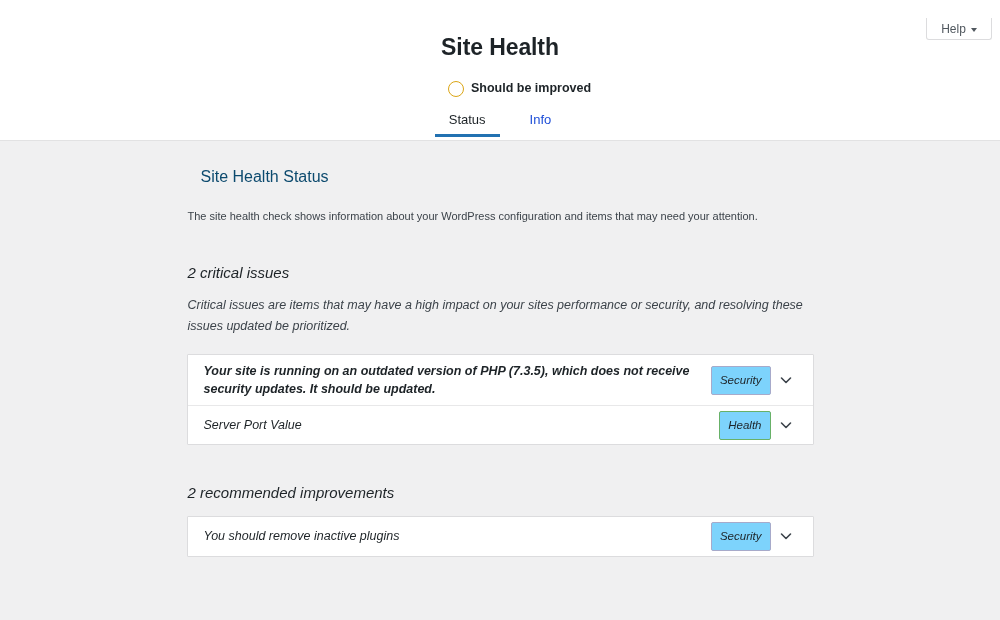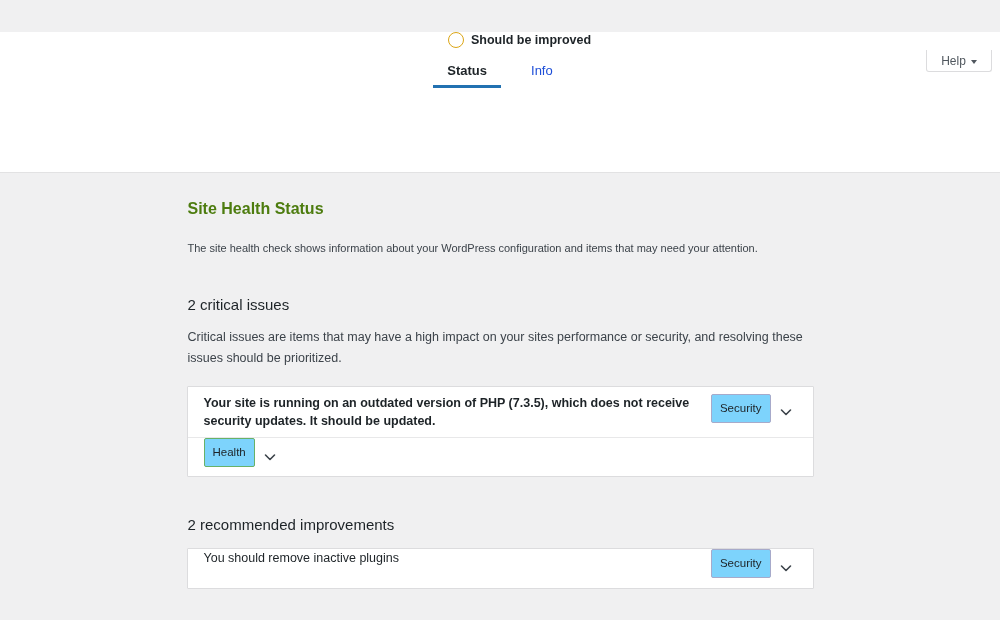--- a/index.html
+++ b/index.html
@@ -66,21 +66,21 @@
     margin: 0;
     padding-top: 34px;
     line-height: 1.2;
   }
 
   .status-line {
     display: flex;
     align-items: center;
     justify-content: center;
     gap: 7px;
-    margin-top: 32px;
+    margin-top: 19px;
     padding-left: 39px;
   }
   .status-circle {
     width: 16px;
     height: 16px;
     border-radius: 50%;
     border: 1.5px solid #dba617;
     background: #ffffff;
     flex: none;
   }
@@ -100,21 +100,21 @@
   .tab {
     position: relative;
     padding: 0 22px 11px 22px;
     font-size: 13px;
     color: #1d4ed8;
     cursor: pointer;
     line-height: 1;
   }
   .tab.active {
     color: #1d2327;
-    font-weight: 700;
+    font-weight: 400;
   }
   .tab.active::after {
     content: "";
     position: absolute;
     left: 8px;
     right: 8px;
     bottom: 0;
     height: 3px;
     background: #2271b1;
   }
@@ -126,34 +126,34 @@
     overflow: hidden;
   }
   .content {
     width: 627px;
     margin: 0 auto;
     padding-top: 26px;
   }
 
   .section-title {
     font-size: 16px;
-    font-weight: 700;
-    color: #4d7c0f;
-    margin: 0 0 19px 1px;
+    font-weight: 400;
+    color: #0c4a6e;
+    margin: 0 0 19px 14px;
     line-height: 1.3;
   }
   .section-desc {
     font-size: 11px;
     color: #3c434a;
     line-height: 1.65;
     margin: 0 0 0 1px;
     max-width: 620px;
   }
 
-  .group { margin-top: 38px; }
+  .group { margin-top: 38px; font-style: italic; }
   .group-heading {
     font-size: 15px;
     font-weight: 400;
     color: #1d2327;
     margin: 0 0 13px 1px;
     line-height: 1.3;
   }
   .group-desc {
     font-size: 12.5px;
     color: #3c434a;
@@ -162,20 +162,21 @@
   }
 
   
   .accordion {
     background: #ffffff;
     border: 1px solid #dcdcde;
     border-radius: 1px;
   }
   .acc-row {
     display: flex;
+    align-items: center;
     padding: 0 12px 0 16px;
     min-height: 39px;
     border-top: 1px solid #e8e8e9;
     cursor: pointer;
   }
   .acc-row:first-child { border-top: none; }
   .acc-row.tall { min-height: 48px; padding-top: 7px; padding-bottom: 7px; }
 
   .acc-label {
     flex: 1 1 auto;
@@ -219,20 +220,21 @@
 
 <div class="header-region">
 
   <div class="help-tab-wrap">
     <div class="help-tab">
       <span>Help</span>
       <span class="caret"></span>
     </div>
   </div>
 
+  <h1 class="page-title">Site Health</h1>
 
   <div class="status-line">
     <span class="status-circle"></span>
     <span class="status-text">Should be improved</span>
   </div>
 
   <div class="tabs">
     <div class="tab active">
       <span>Status</span>
     </div>
@@ -243,35 +245,36 @@
 </div>
 
 <div class="body-region">
   <div class="content">
 
     <h2 class="section-title">Site Health Status</h2>
     <p class="section-desc">The site health check shows information about your WordPress configuration and items that may need your attention.</p>
 
     <div class="group">
       <h3 class="group-heading">2 critical issues</h3>
-      <p class="group-desc">Critical issues are items that may have a high impact on your sites performance or security, and resolving these issues should be prioritized.</p>
+      <p class="group-desc">Critical issues are items that may have a high impact on your sites performance or security, and resolving these issues updated be prioritized.</p>
 
       <div class="accordion">
 
         <div class="acc-row tall">
           <span class="acc-label">Your site is running on an outdated version of PHP (7.3.5), which does not receive security updates. It should be updated.</span>
           <span class="badge blue">Security</span>
           <span class="chev">
             <svg width="14" height="14" viewBox="0 0 14 14" aria-hidden="true">
               <path d="M2.5 5 L7 9.5 L11.5 5" fill="none" stroke="currentColor" stroke-width="1.6" stroke-linecap="round" stroke-linejoin="round"></path>
             </svg>
           </span>
         </div>
 
         <div class="acc-row">
+          <span class="acc-label">Server Port Value</span>
           <span class="badge green">Health</span>
           <span class="chev">
             <svg width="14" height="14" viewBox="0 0 14 14" aria-hidden="true">
               <path d="M2.5 5 L7 9.5 L11.5 5" fill="none" stroke="currentColor" stroke-width="1.6" stroke-linecap="round" stroke-linejoin="round"></path>
             </svg>
           </span>
         </div>
 
       </div>
     </div>

